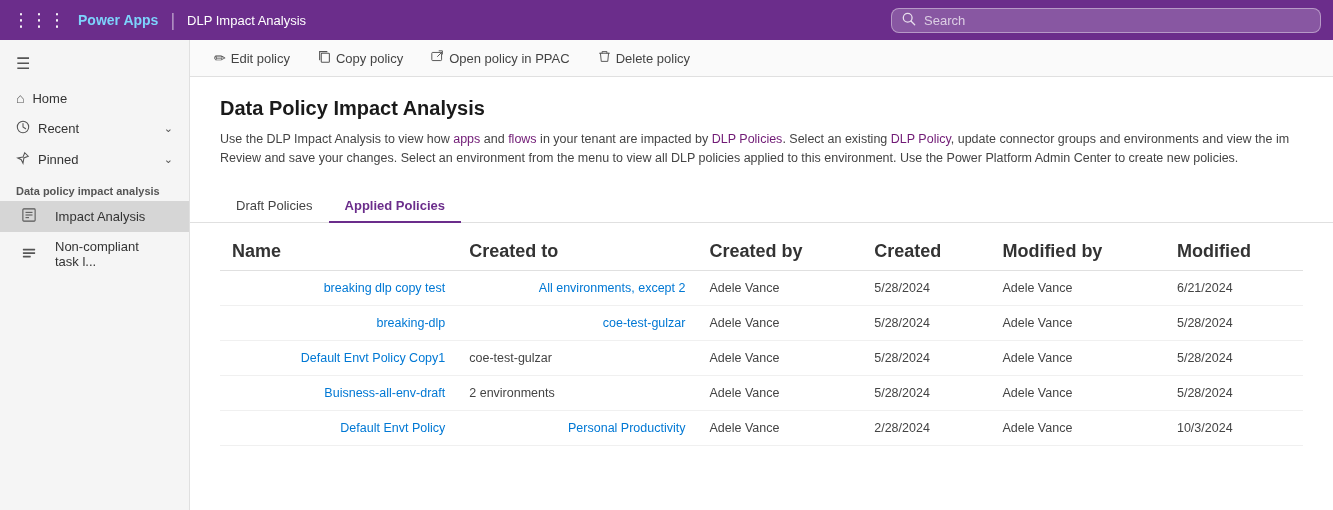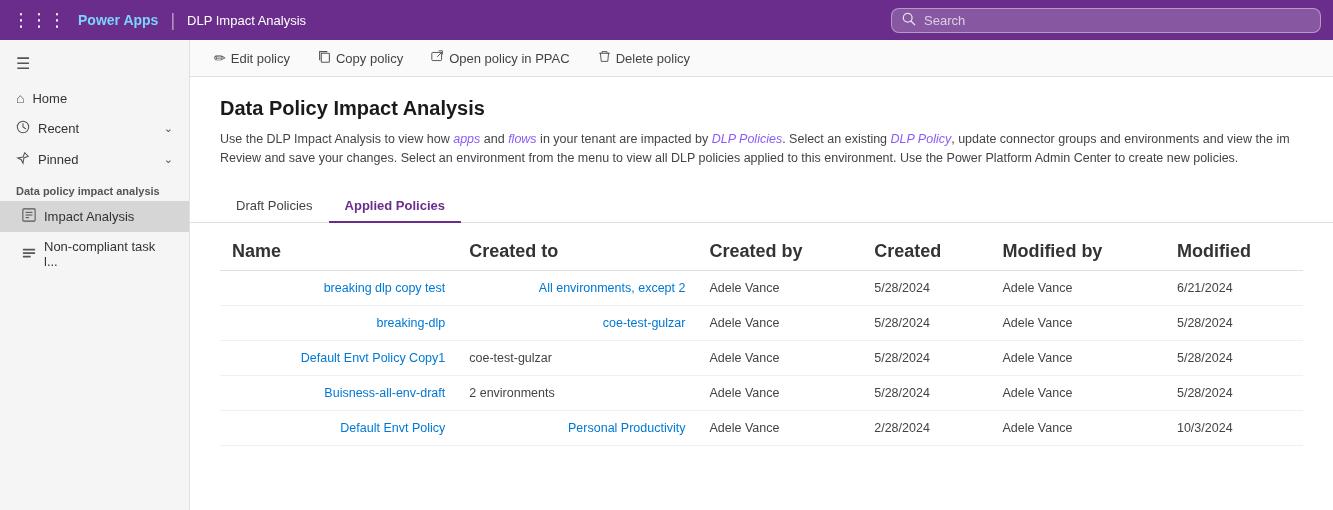--- a/index.html
+++ b/index.html
@@ -92,21 +92,21 @@
       padding: 10px 16px 4px 16px;
       font-size: 11px;
       font-weight: 600;
       color: #555;
       text-transform: none;
     }
     .sidebar-sub-item {
       display: flex;
       align-items: center;
       padding: 7px 29px 7px 22px;
-      gap: 8px;
+      gap: 19px;
       cursor: pointer;
       color: #333;
       font-size: 13px;
     }
     .sidebar-sub-item.active { background: #d6d6d6; font-weight: 500; }
     .sidebar-sub-item-icon { font-size: 13px; color: #555; }
 
     
     .main-content {
       flex: 1;
@@ -145,21 +145,21 @@
       font-weight: 600;
       color: #1a1a1a;
       margin-bottom: 10px;
     }
     .page-description {
       font-size: 12.5px;
       color: #444;
       line-height: 1.5;
       max-width: 100%;
     }
-    .page-description a { color: #8b5cf6; text-decoration: none; font-style: italic; }
+    .page-description a { color: #701a75; text-decoration: none; }
 
     
     .tabs {
       display: flex;
       padding: 0 30px;
       border-bottom: 1px solid #e0e0e0;
       margin-top: 12px;
       gap: 0;
     }
     .tab {

